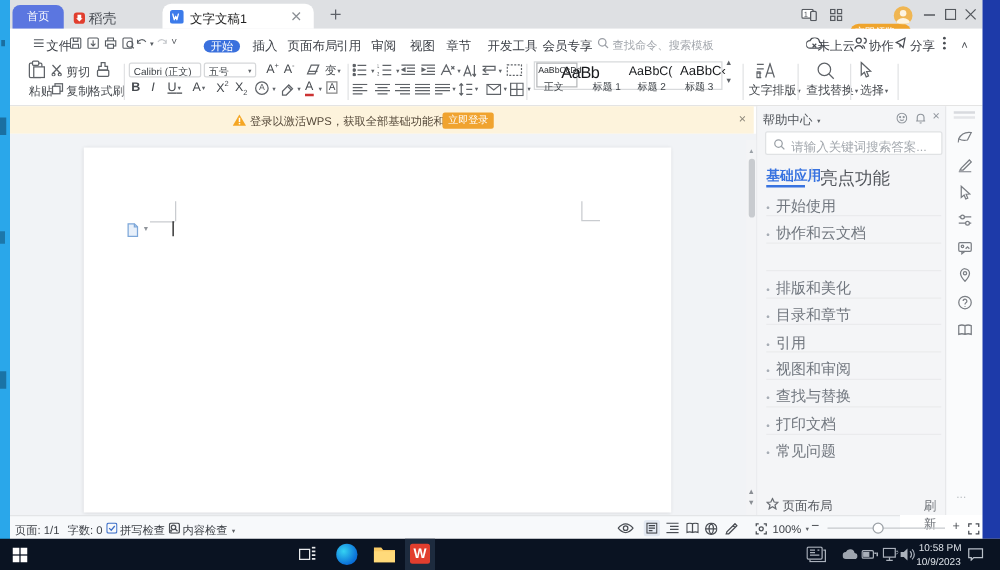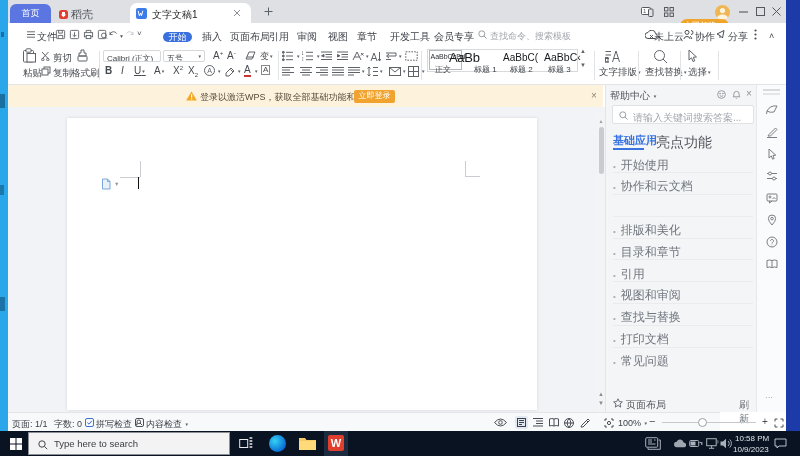--- a/index.html
+++ b/index.html
@@ -476,27 +476,20 @@
     </svg>
 </div>
 <div class="a" id="deskR"></div>
 <div class="a" id="taskbar">
   <svg class="a" style="left:10px;top:7px" width="12" height="12" viewBox="0 0 12 12" fill="#fff">
       <rect x="0" y="0" width="5.5" height="5.5"></rect>
       <rect x="6.5" y="0" width="5.5" height="5.5"></rect>
       <rect x="0" y="6.5" width="5.5" height="5.5"></rect>
       <rect x="6.5" y="6.5" width="5.5" height="5.5"></rect>
     </svg>
-  <div class="a" style="left:28px;top:1px;width:202px;height:23px;background:#f3f3f3;border:1px solid #8c9096">
-    <svg class="a" style="left:9px;top:7px" width="10" height="10" viewBox="0 0 10 10" fill="none" stroke="#43464a">
-        <circle cx="4" cy="4" r="3.2"></circle>
-        <path d="M6.4 6.4 L9.2 9.2"></path>
-      </svg>
-    <span class="a" style="left:25px;top:5px;font-size:9.5px;color:#3a3d41">Type here to search</span>
-  </div>
   <svg class="a" style="left:239px;top:6px" width="14" height="13" viewBox="0 0 14 13" fill="none" stroke="#e8eaec">
       <rect x="0.7" y="2.5" width="8" height="8"></rect>
       <path d="M10.5 1 H13.3 M10.5 4 H13.3 M10.5 7 L13.3 7 M10.5 10 H13.3" stroke-width="1.4"></path>
     </svg>
   <div class="a" style="left:269px;top:4px;width:17px;height:17px;border-radius:50%;background:radial-gradient(circle at 35% 35%, #35d2f2, #0a6fd8 70%)"></div>
   <svg class="a" style="left:299px;top:6px" width="17" height="13" viewBox="0 0 17 13">
       <path d="M0 1 h6 l1.5 2 h9.5 v10 h-17 Z" fill="#f9cb66"></path>
       <path d="M0 4 h17 v9 h-17 Z" fill="#ffda7a"></path>
     </svg>
   <div class="a" style="left:324px;top:0;width:24px;height:25px;background:#1d2b3e"></div>

